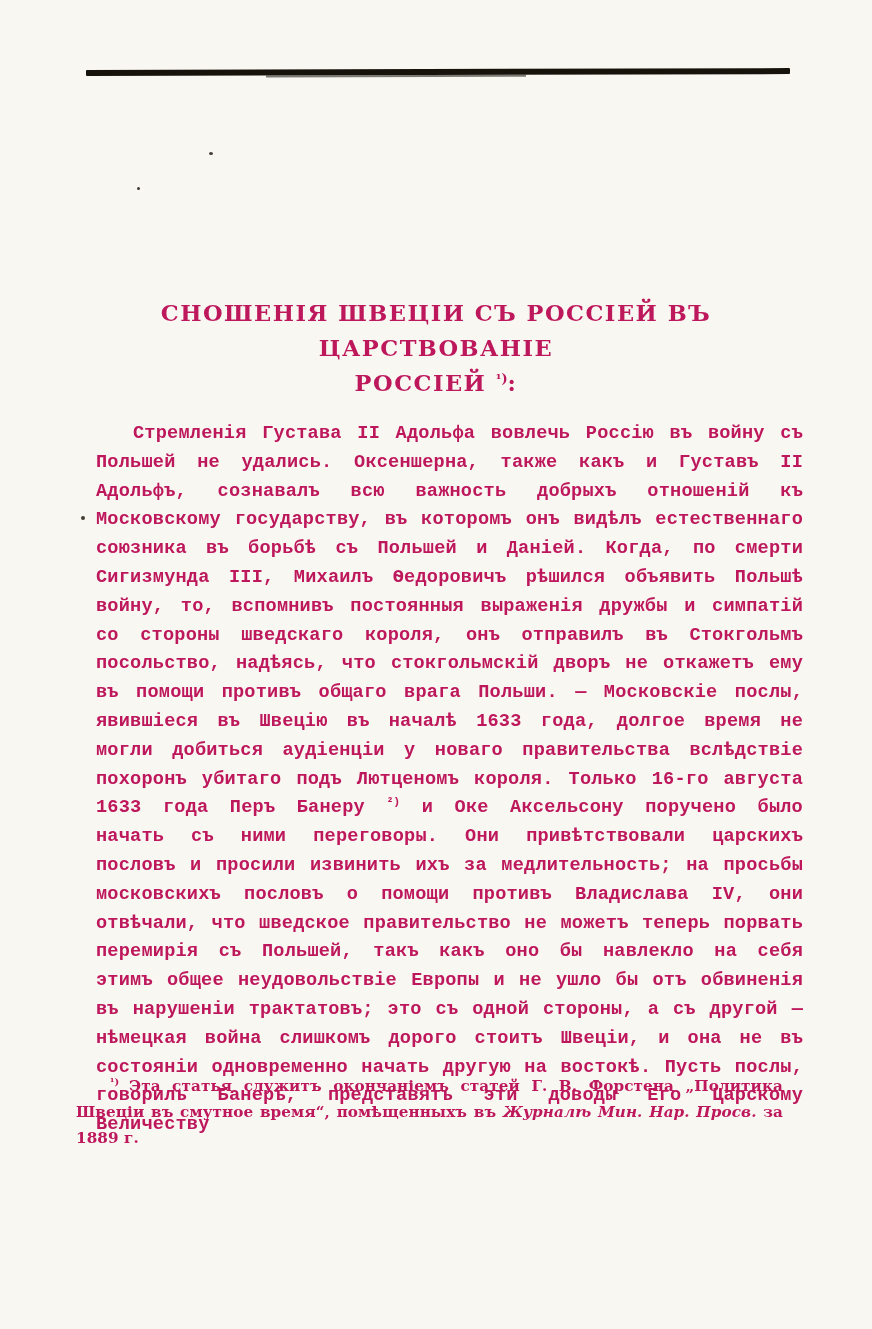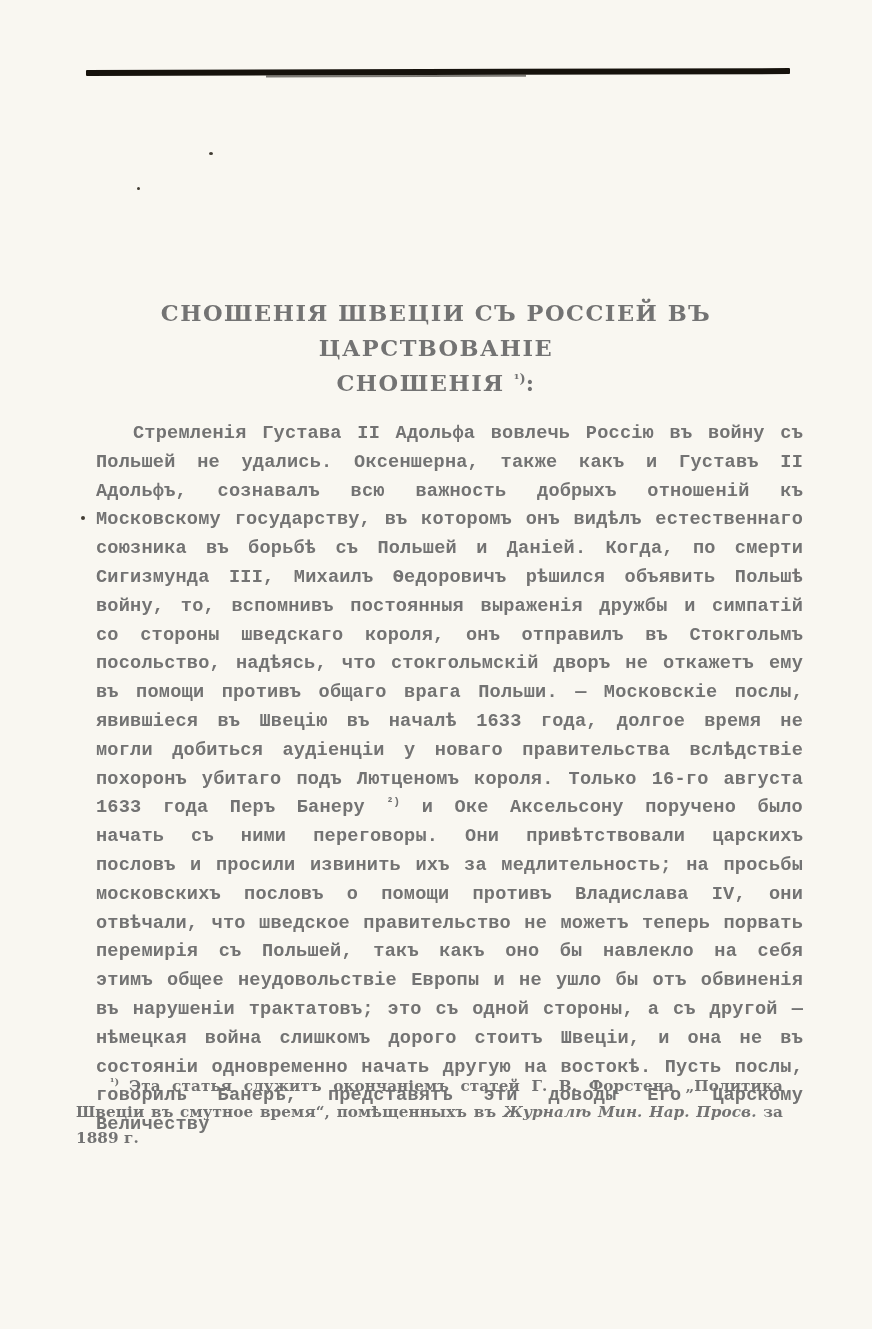--- a/index.html
+++ b/index.html
@@ -6,21 +6,21 @@
   body {
     background: #d9d6cf;
     font-family: "DejaVu Serif", "Liberation Serif", serif;
   }
   .page {
     position: relative;
     width: 872px;
     height: 1329px;
     margin: 0 auto;
     background: #f9f7f1;
-    color: #737373;
+    color: #be185d;
     overflow: hidden;
   }
   
   .top-rule {
     position: absolute;
     top: 69px;
     left: 86px;
     width: 704px;
     height: 6px;
     background: #16120c;
@@ -116,21 +116,21 @@
 <div class="page">
 
   <div class="top-rule"></div>
 
   <span class="speck s1"></span>
   <span class="speck s2"></span>
   <span class="speck s3"></span>
 
   <h1 class="title">
     <span class="title-line">СНОШЕНІЯ ШВЕЦІИ СЪ РОССІЕЙ ВЪ ЦАРСТВОВАНІЕ</span>
-    <span class="title-line"><span>СНОШЕНІЯ </span><sup>¹)</sup><span>:</span></span>
+    <span class="title-line"><span>РОССІЕЙ </span><sup>¹)</sup><span>:</span></span>
   </h1>
 
   <p class="body-text"><span>Стремленія Густава II Адольфа вовлечь Россію въ войну съ Польшей не удались. Оксеншерна, также какъ и Густавъ II Адольфъ, сознавалъ всю важность добрыхъ отношеній къ Московскому государству, въ которомъ онъ видѣлъ естественнаго союзника въ борьбѣ съ Польшей и Даніей. Когда, по смерти Сигизмунда III, Михаилъ Ѳедоровичъ рѣшился объявить Польшѣ войну, то, вспомнивъ постоянныя выраженія дружбы и симпатій со стороны шведскаго короля, онъ отправилъ въ Стокгольмъ посольство, надѣясь, что стокгольмскій дворъ не откажетъ ему въ помощи противъ общаго врага Польши. — Московскіе послы, явившіеся въ Швецію въ началѣ 1633 года, долгое время не могли добиться аудіенціи у новаго правительства вслѣдствіе похоронъ убитаго подъ Лютценомъ короля. Только 16-го августа 1633 года Перъ Банеру </span><sup>²)</sup><span> и Оке Аксельсону поручено было начать съ ними переговоры. Они привѣтствовали царскихъ пословъ и просили извинить ихъ за медлительность; на просьбы московскихъ пословъ о помощи противъ Владислава IV, они отвѣчали, что шведское правительство не можетъ теперь порвать перемирія съ Польшей, такъ какъ оно бы навлекло на себя этимъ общее неудовольствіе Европы и не ушло бы отъ обвиненія въ нарушеніи трактатовъ; это съ одной стороны, а съ другой — нѣмецкая война слишкомъ дорого стоитъ Швеціи, и она не въ состояніи одновременно начать другую на востокѣ. Пусть послы, говорилъ Банеръ, представятъ эти доводы Его Царскому Величеству</span></p>
 
   <div class="footnotes">
     <p class="footnote"><sup>¹) </sup><span>Эта статья служитъ окончаніемъ статей Г. В. Форстена „Политика Швеціи въ смутное время“, помѣщенныхъ въ </span><i>Журналѣ Мин. Нар. Просв.</i><span> за 1889 г.</span></p>
   </div>
 
 </div>
 

